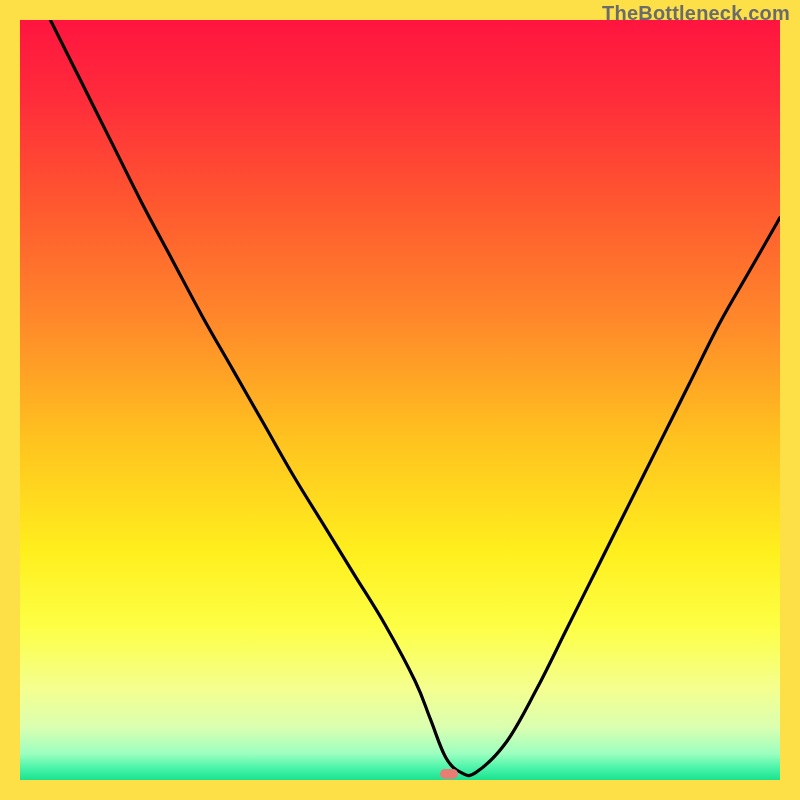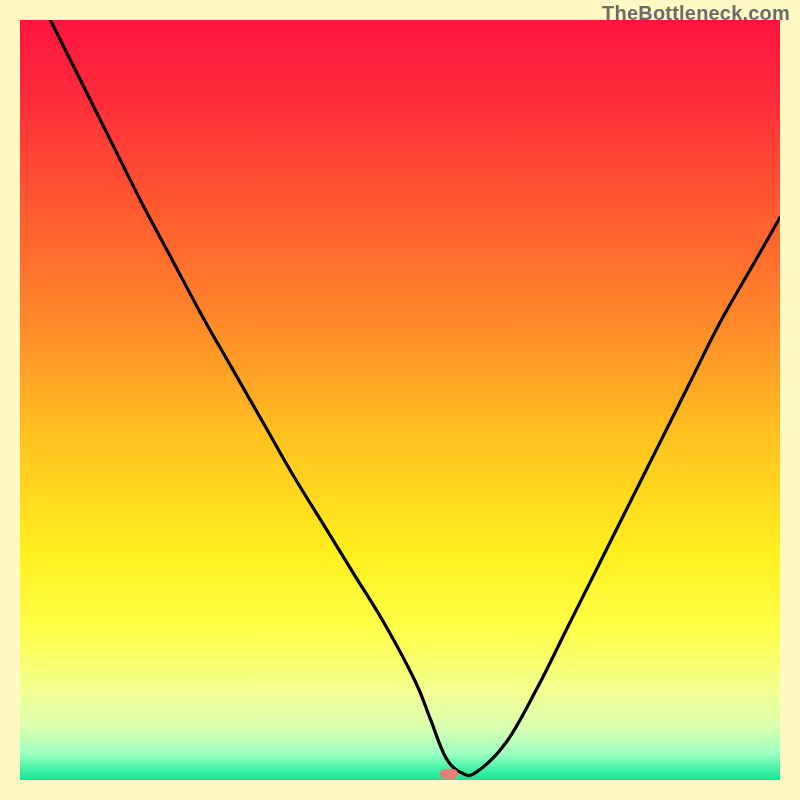--- a/index.html
+++ b/index.html
@@ -8,21 +8,21 @@
     width: 800px;
     height: 800px;
     overflow: hidden;
     background: #000;
     font-family: Arial, Helvetica, sans-serif;
   }
   .frame {
     position: relative;
     width: 800px;
     height: 800px;
-    background: #fef9c3;
+    background: #fde047;
   }
   .plot-area {
     position: absolute;
     left: 20px;
     top: 20px;
     width: 760px;
     height: 760px;
     overflow: hidden;
   }
   .gradient {

